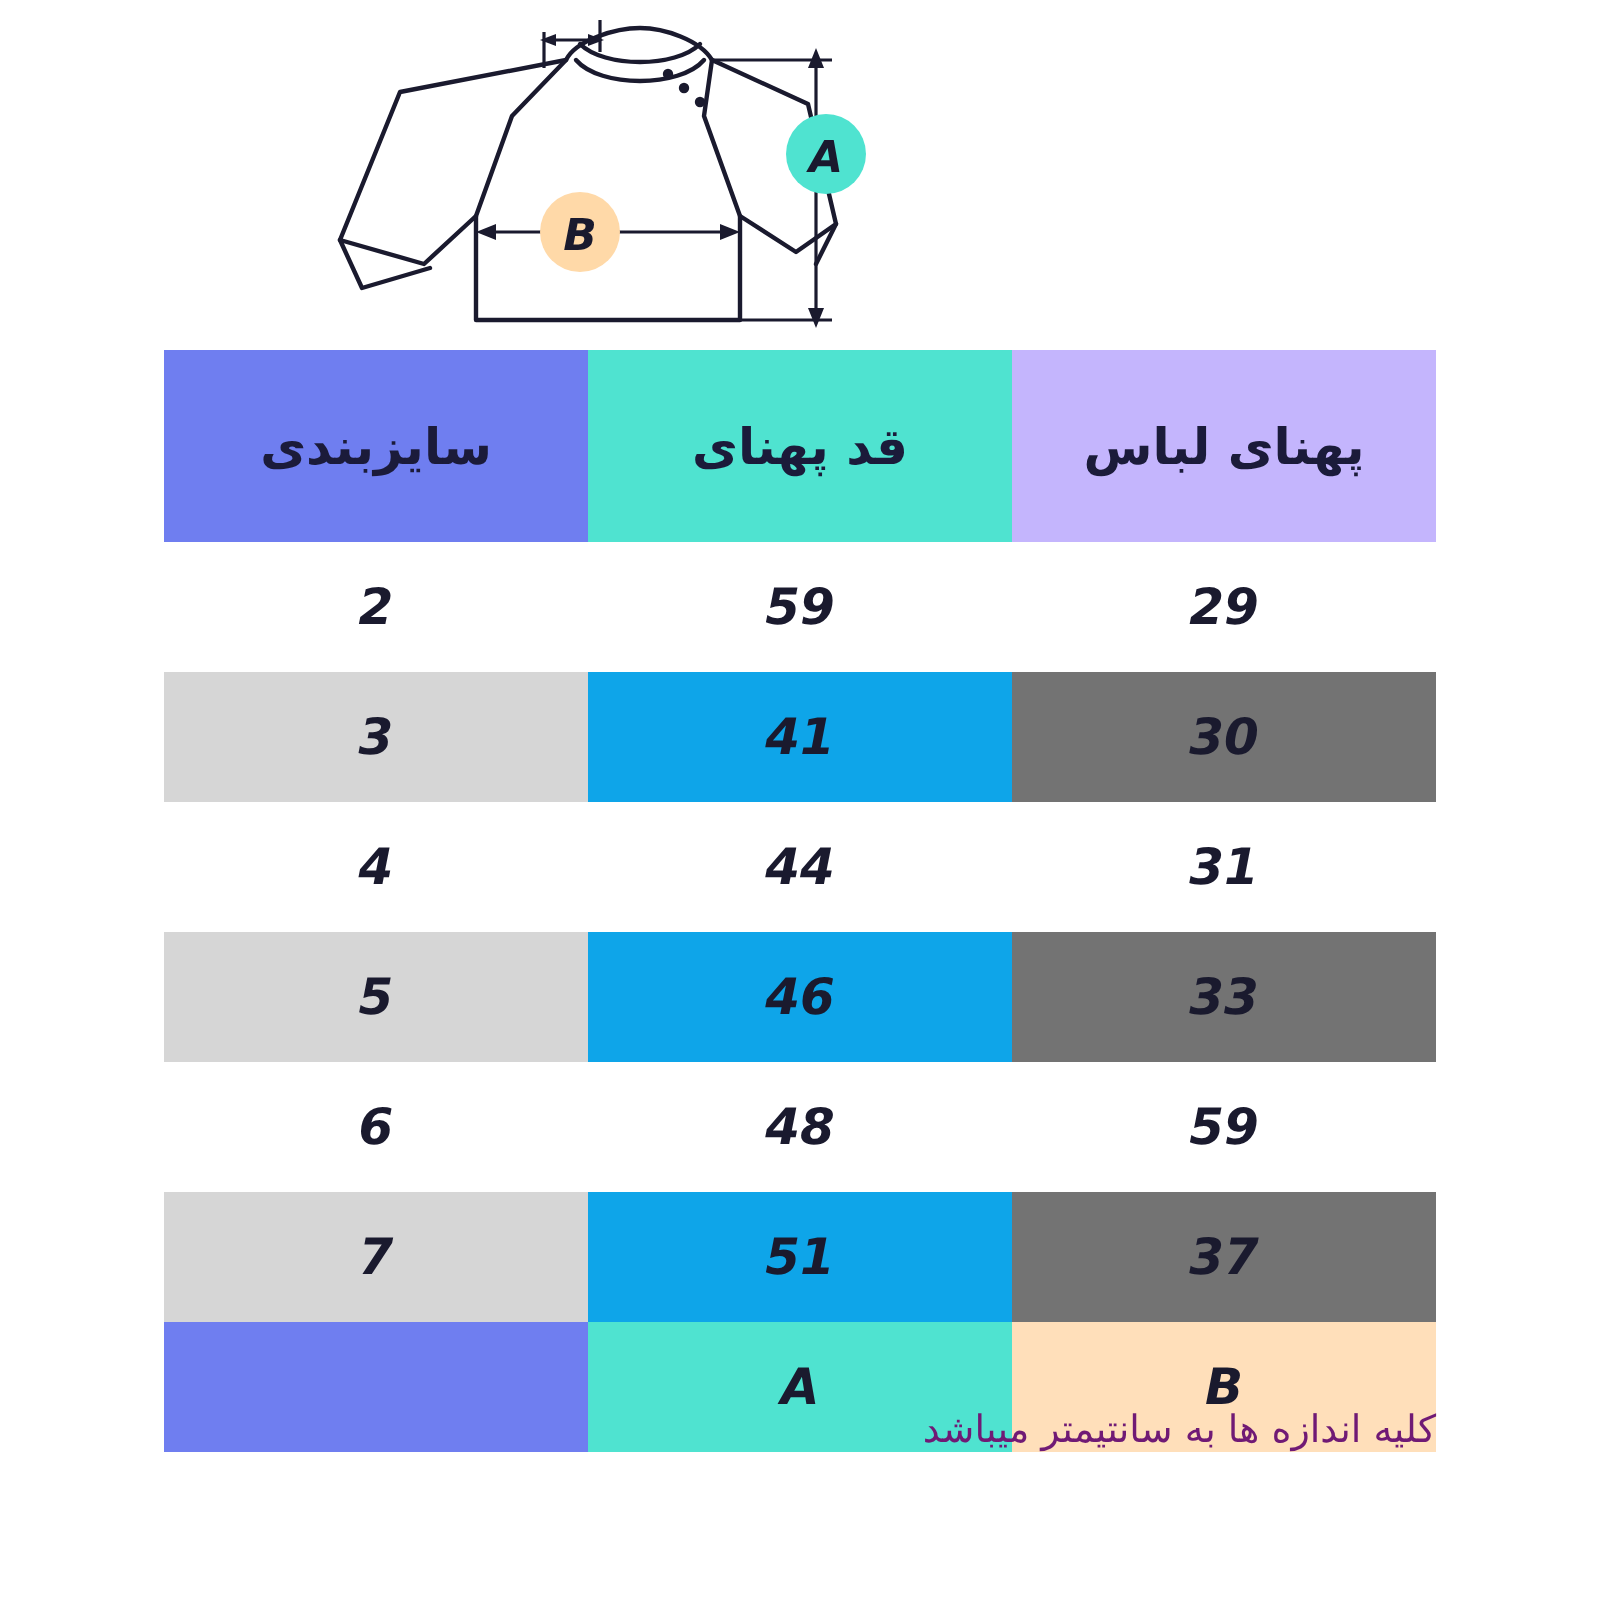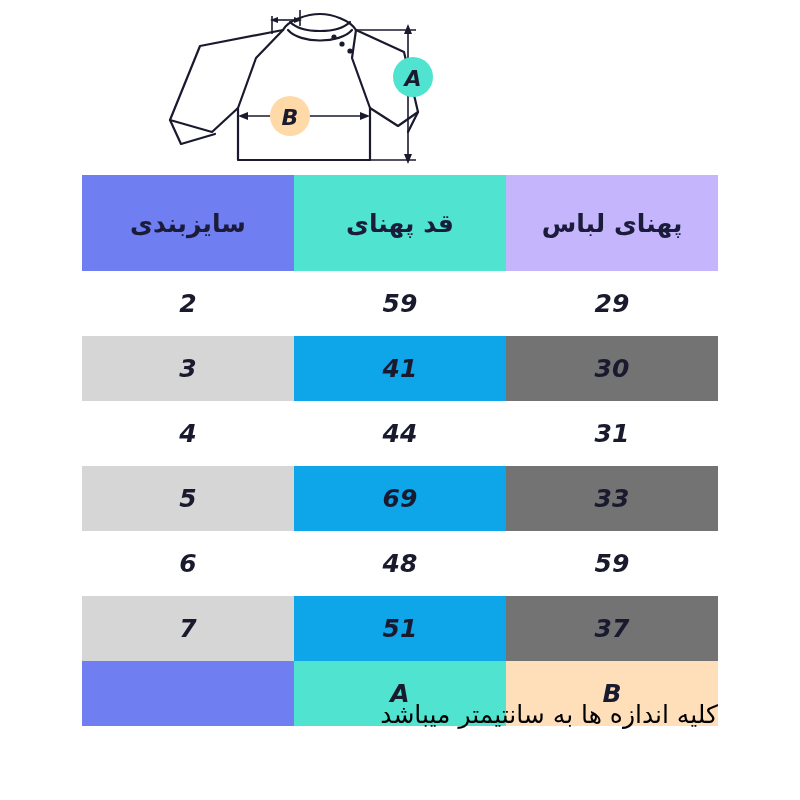--- a/index.html
+++ b/index.html
@@ -76,22 +76,22 @@
   
   .notes {
     position: absolute;
     top: 700px;
     right: 82px;
     text-align: right;
     direction: rtl;
     line-height: 30px;
   }
   .notes div {
-    font-size: 25px;
-    color: #000000;
+    font-size: 19px;
+    color: #701a75;
     letter-spacing: 0.3px;
   }
 </style>
 </head>
 <body>
 
 <div class="diagram-wrap">
   <svg width="800" height="175" viewBox="0 0 800 175" xmlns="http://www.w3.org/2000/svg">
     <g fill="none" stroke="#1a1a2e" stroke-width="2.2" stroke-linejoin="round" stroke-linecap="round">
 
@@ -180,21 +180,21 @@
       <td class="c-length">41</td>
       <td class="c-size">3</td>
     </tr>
     <tr class="row-odd">
       <td class="c-width">31</td>
       <td class="c-length">44</td>
       <td class="c-size">4</td>
     </tr>
     <tr class="row-even">
       <td class="c-width">33</td>
-      <td class="c-length">69</td>
+      <td class="c-length">46</td>
       <td class="c-size">5</td>
     </tr>
     <tr class="row-odd">
       <td class="c-width">59</td>
       <td class="c-length">48</td>
       <td class="c-size">6</td>
     </tr>
     <tr class="row-even">
       <td class="c-width">37</td>
       <td class="c-length">51</td>

